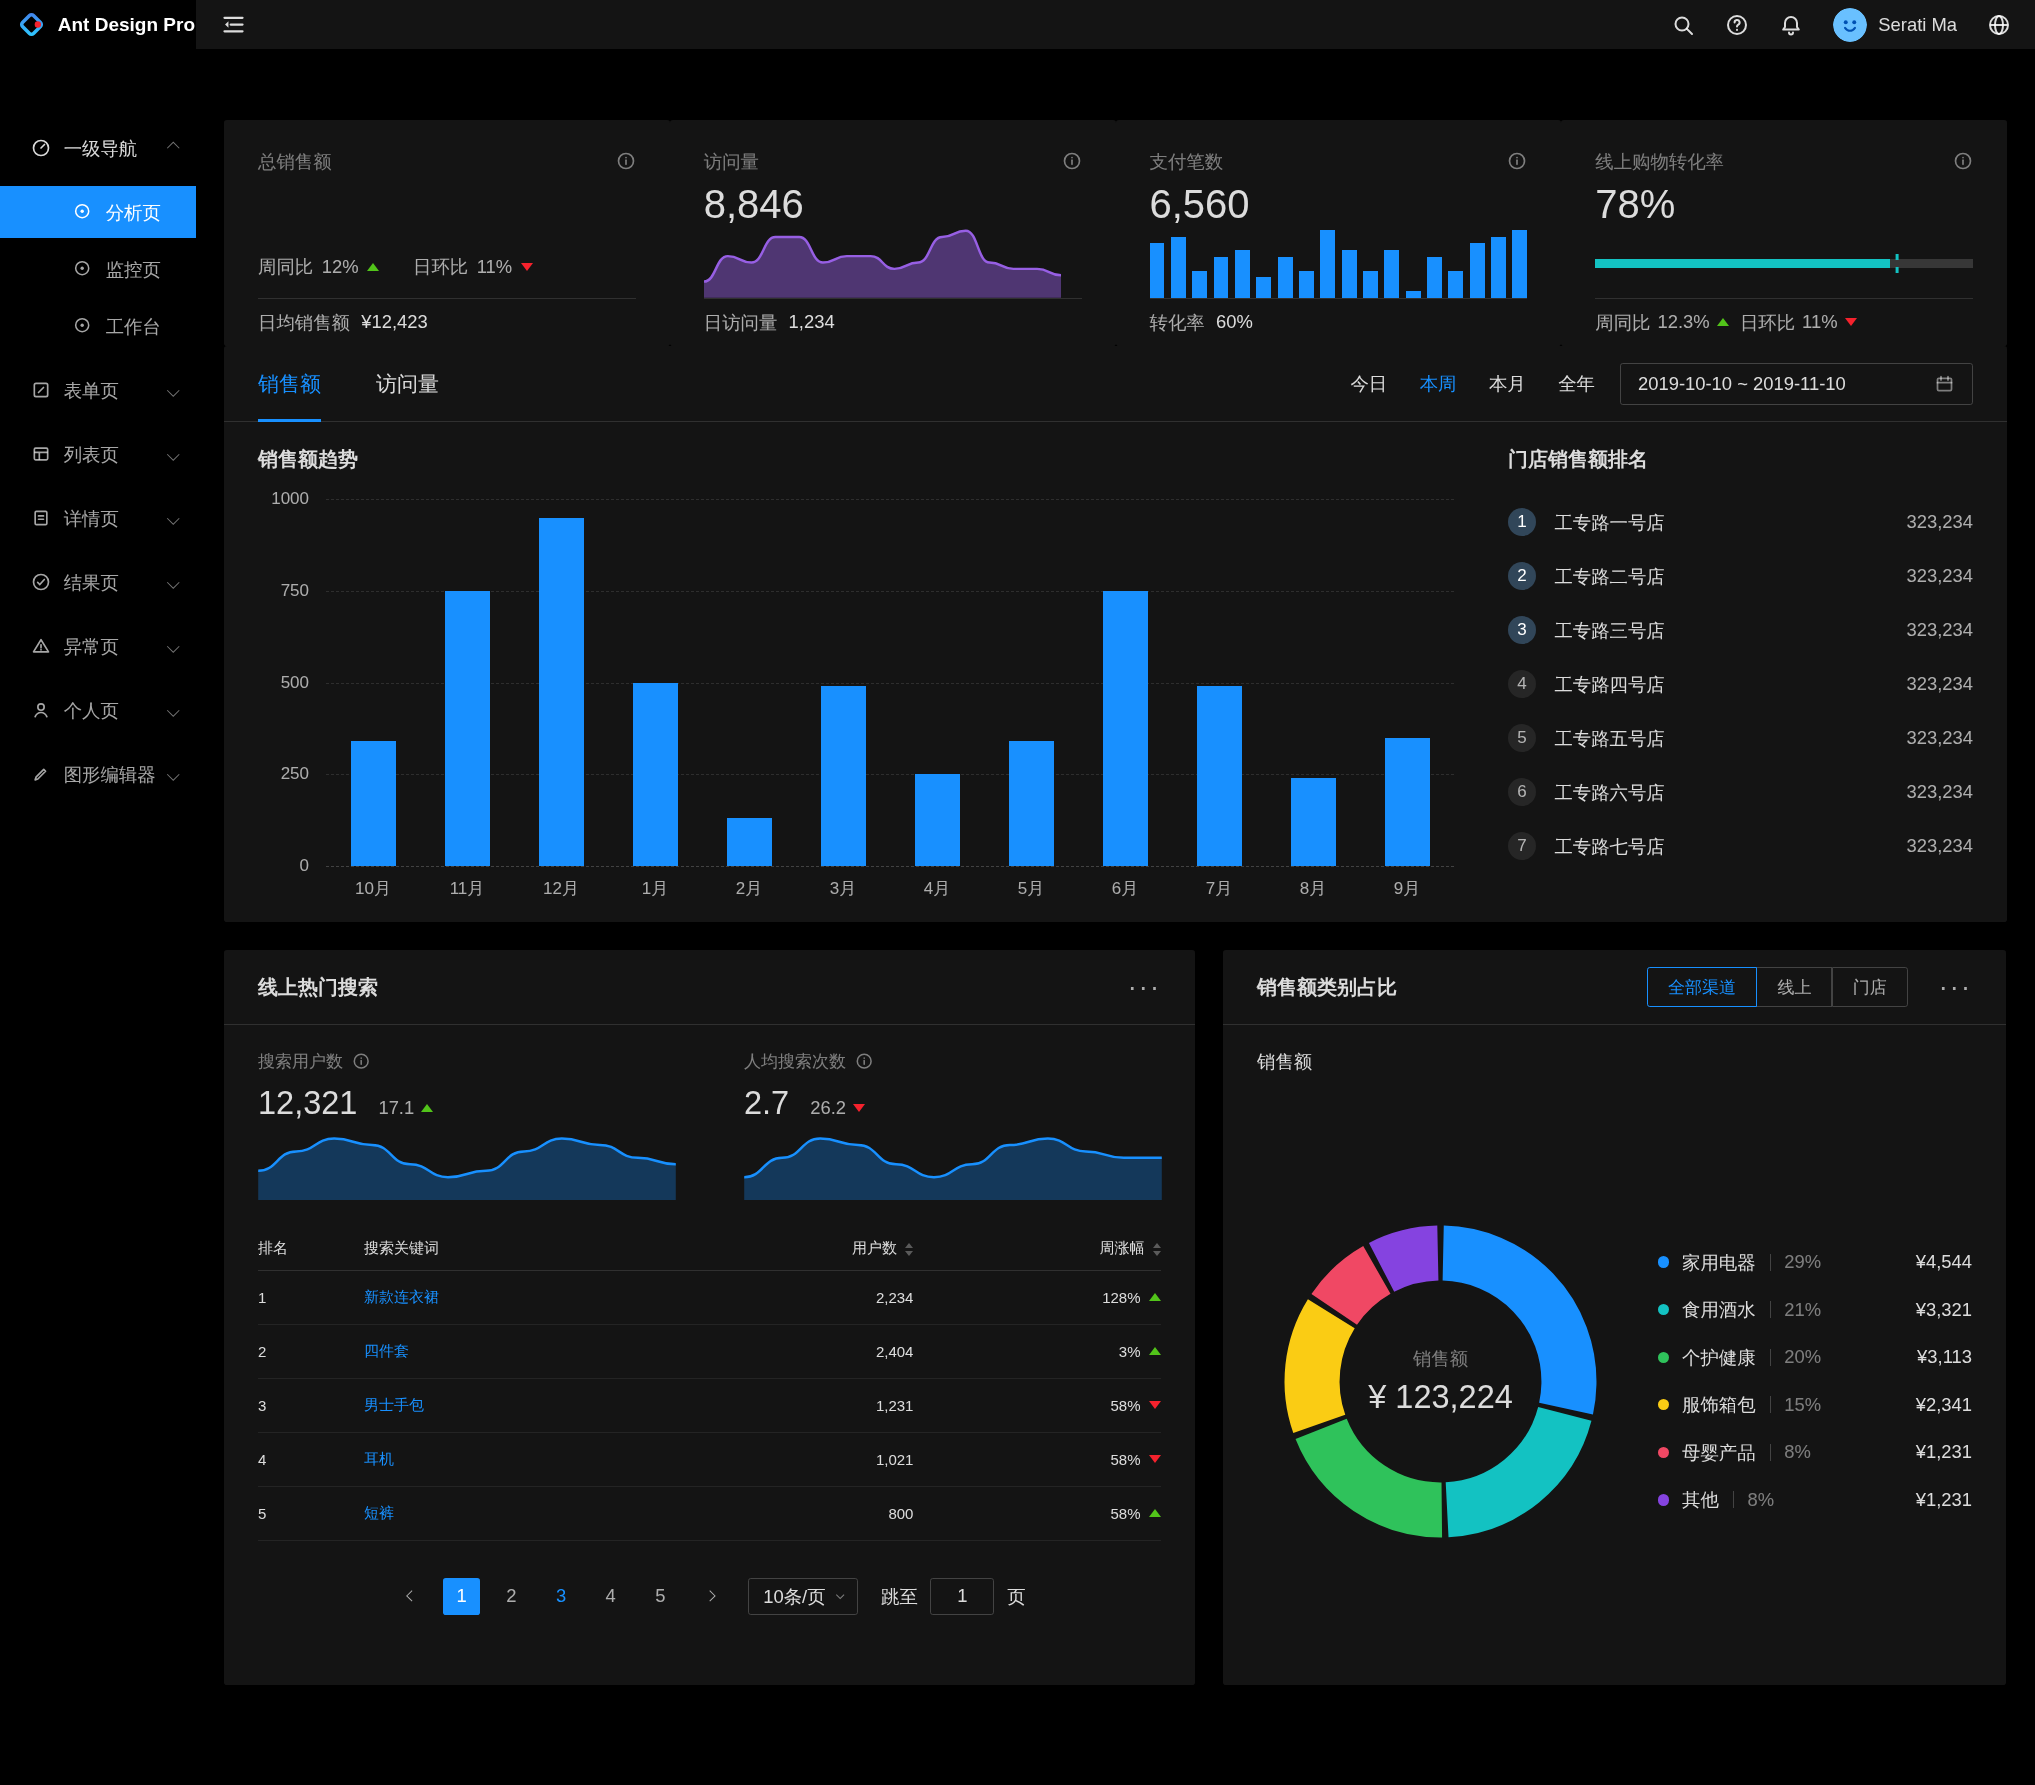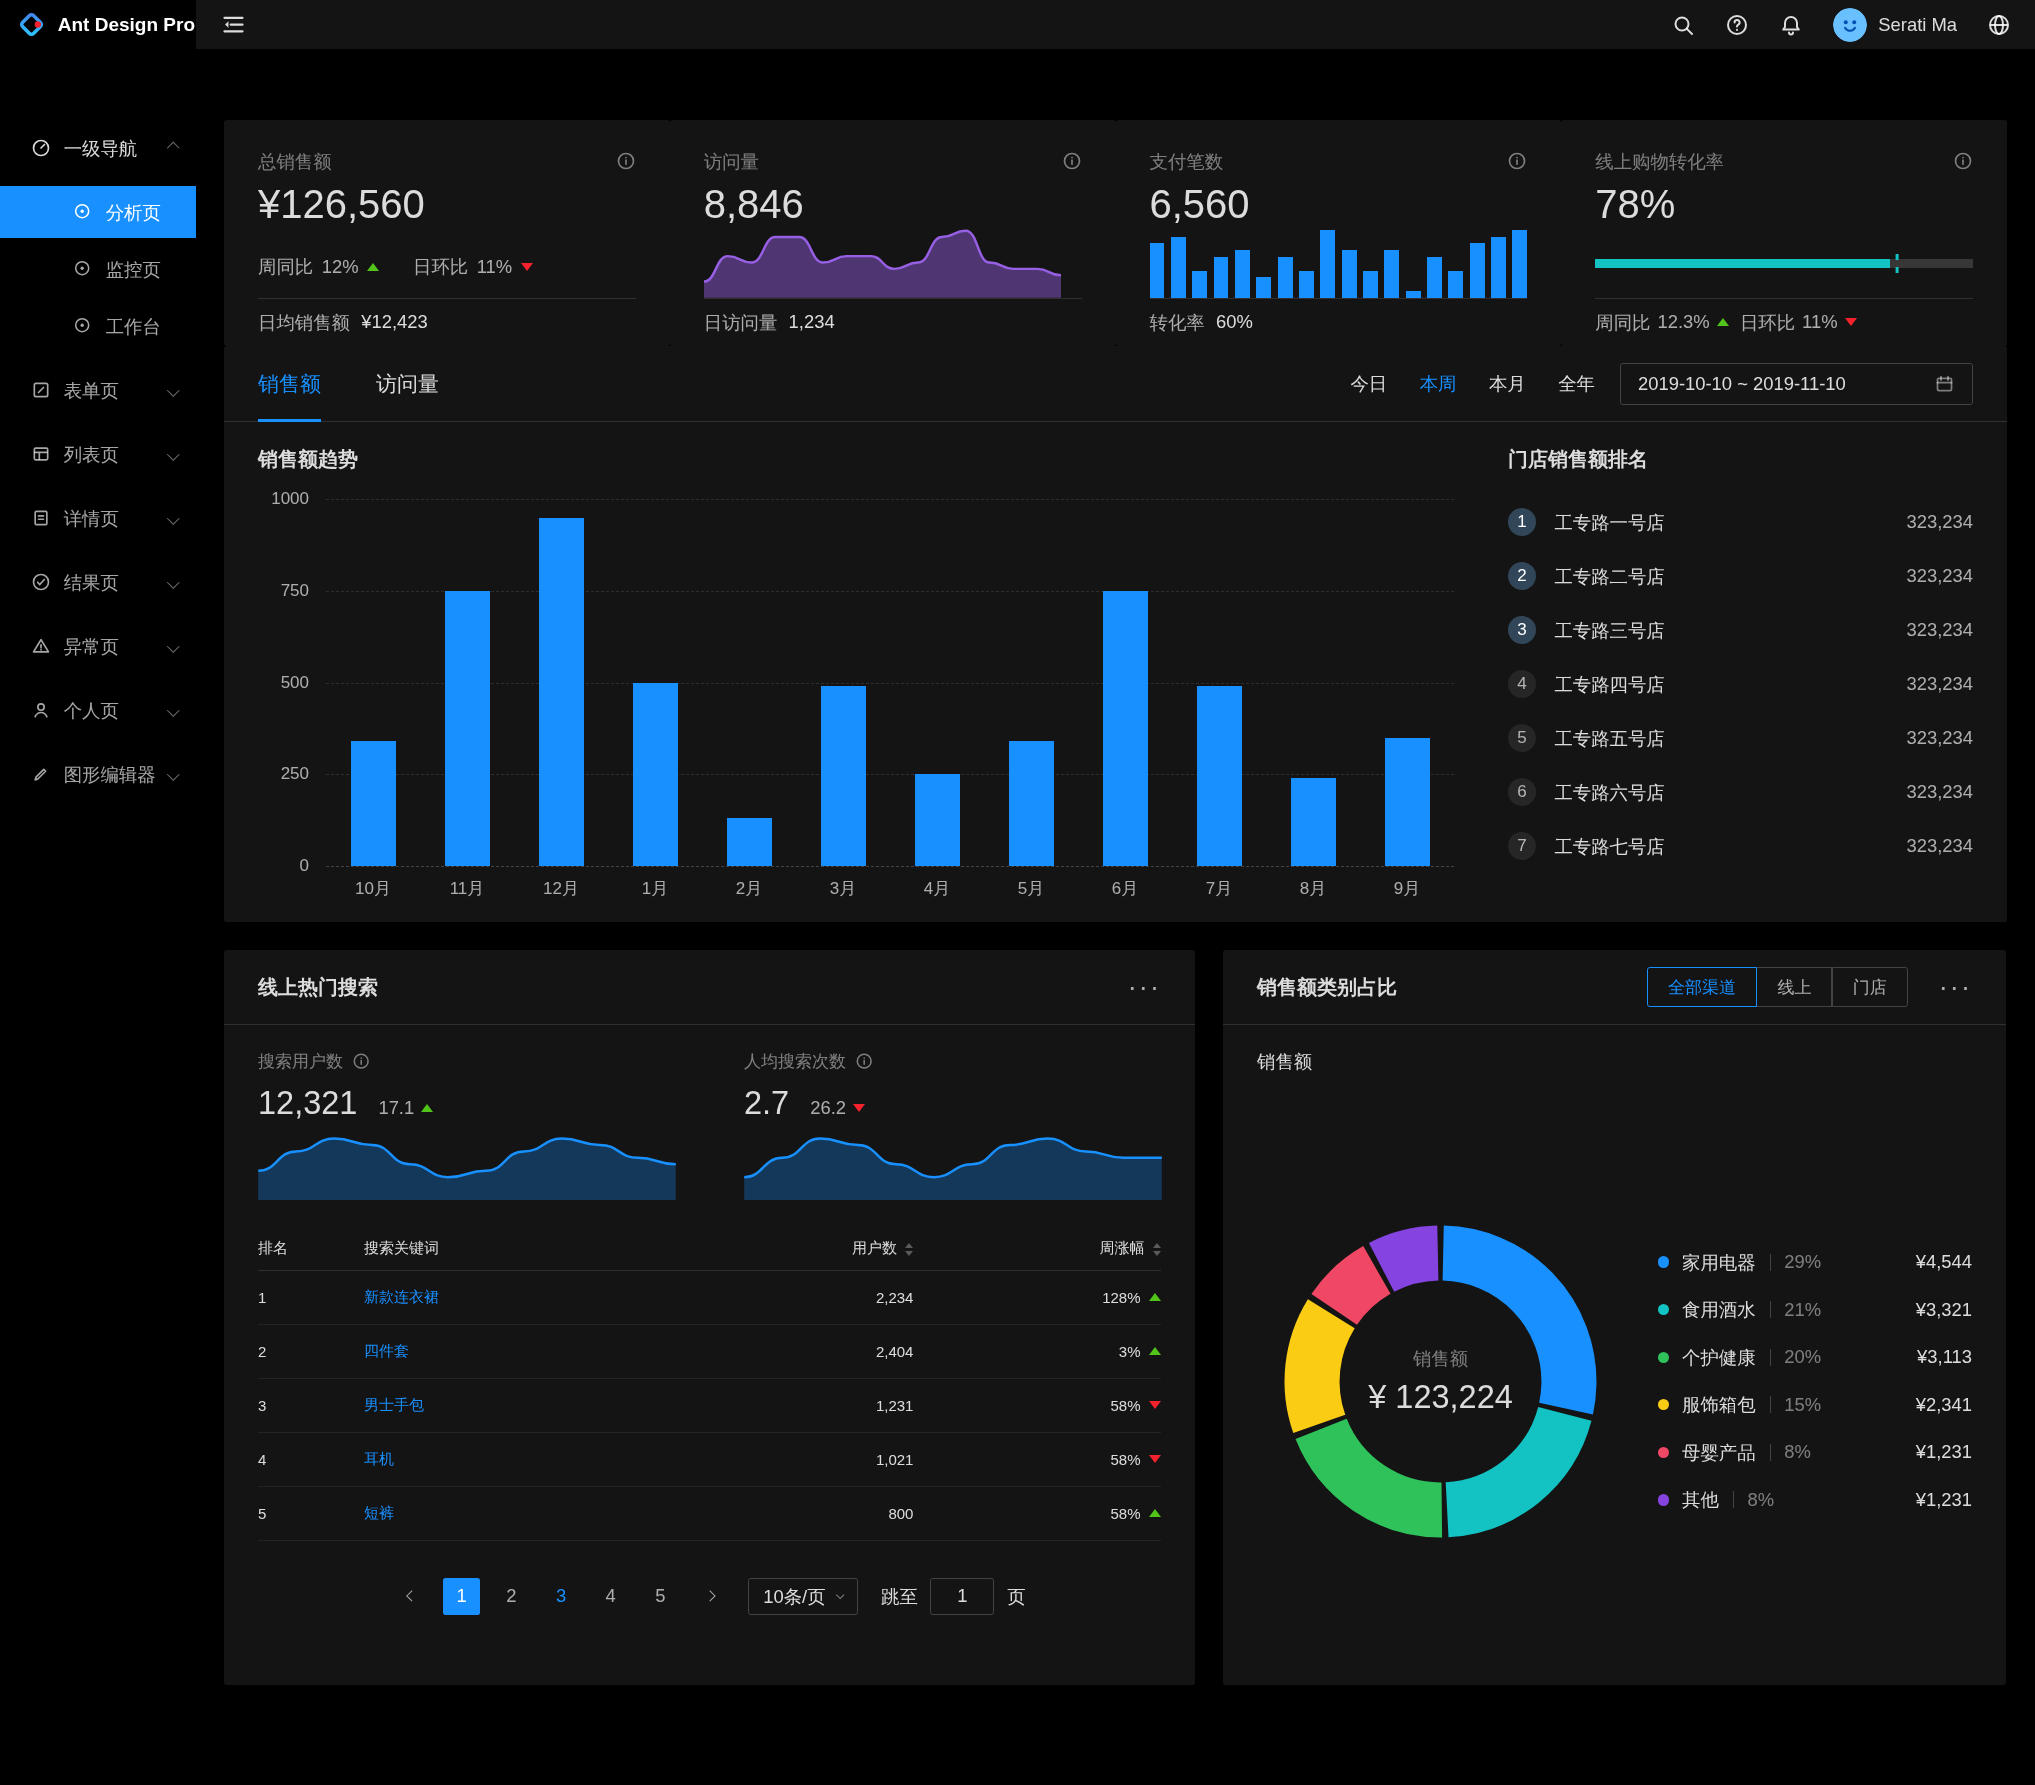--- a/index.html
+++ b/index.html
@@ -361,21 +361,20 @@
       <div class="stat-meta">
         <span>总销售额</span>
         <span class="info-icon">
           <svg viewBox="0 0 24 24" width="20" height="20" fill="none" stroke="currentColor" stroke-width="2" stroke-linecap="round">
               <circle cx="12" cy="12" r="9"></circle>
               <path d="M12 11v5"></path>
               <path d="M12 7.8v.3"></path>
             </svg>
         </span>
       </div>
-      <div class="stat-value">¥126,560</div>
       <div class="stat-zone zone-trends">
         <span class="trend">
           <span>周同比</span>
           <span>12%</span>
           <i class="caret up"></i>
         </span>
         <span class="trend">
           <span>日环比</span>
           <span>11%</span>
           <i class="caret down"></i>

